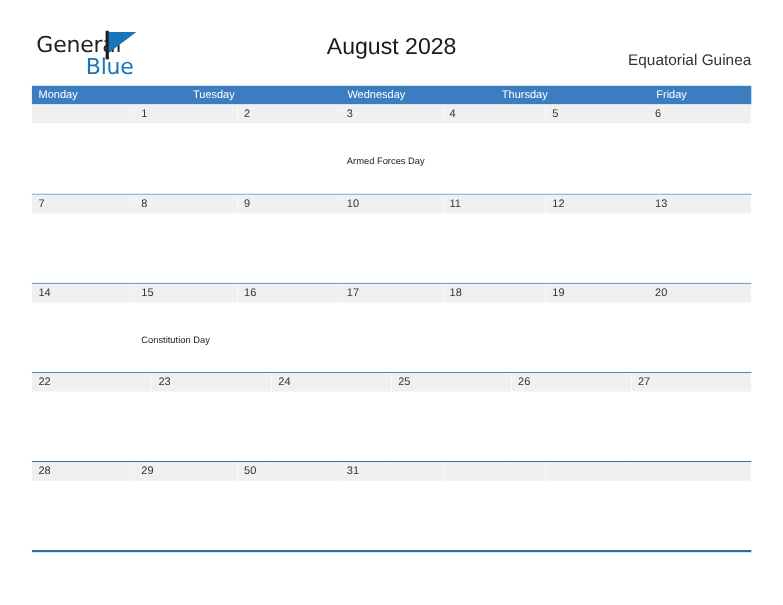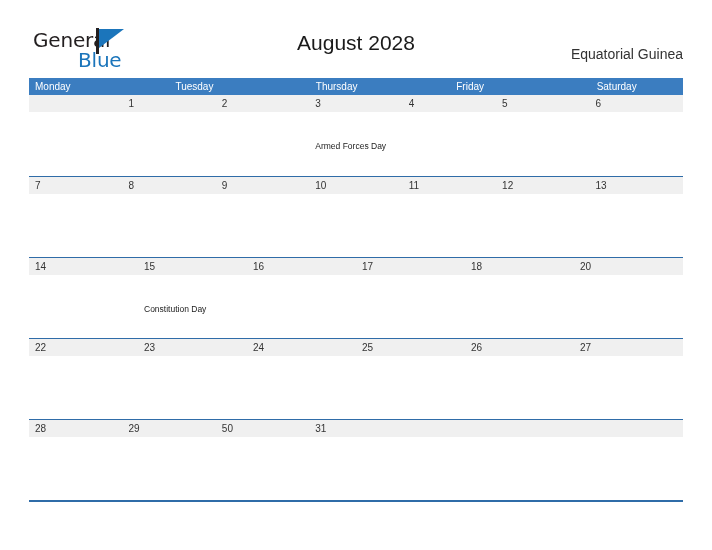--- a/index.html
+++ b/index.html
@@ -203,23 +203,23 @@
 
     <div class="month-title">August 2028</div>
 
     <div class="locale-title">Equatorial Guinea</div>
   </div>
 
   <div class="calendar">
     <div class="weekday-row" id="weekday-row">
         <div class="weekday-cell">Monday</div>
         <div class="weekday-cell">Tuesday</div>
+        <div class="weekday-cell">Wednesday</div>
         <div class="weekday-cell">Thursday</div>
         <div class="weekday-cell">Friday</div>
-        <div class="weekday-cell">Saturday</div>
       </div>
     <div id="weeks-container">
         <div class="week-row first">
           <div class="day-cell">
             <div class="day-band"></div>
             <div class="day-number"></div>
           </div>
           <div class="day-cell">
             <div class="day-band"></div>
             <div class="day-number">1</div>
@@ -297,20 +297,24 @@
           <div class="day-cell">
             <div class="day-band"></div>
             <div class="day-number">17</div>
           </div>
           <div class="day-cell">
             <div class="day-band"></div>
             <div class="day-number">18</div>
           </div>
           <div class="day-cell">
             <div class="day-band"></div>
+            <div class="day-number">19</div>
+          </div>
+          <div class="day-cell">
+            <div class="day-band"></div>
             <div class="day-number">20</div>
           </div>
         </div>
         <div class="week-row">
           <div class="day-cell">
             <div class="day-band"></div>
             <div class="day-number">22</div>
           </div>
           <div class="day-cell">
             <div class="day-band"></div>

